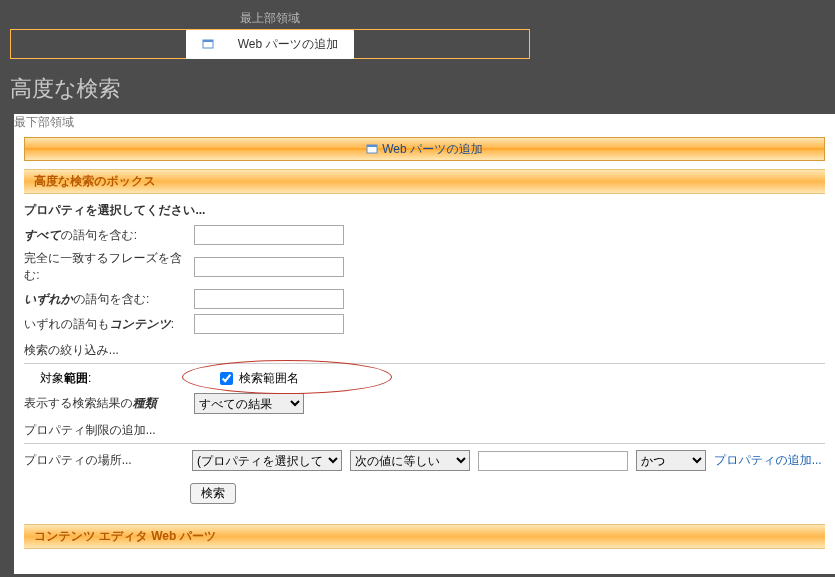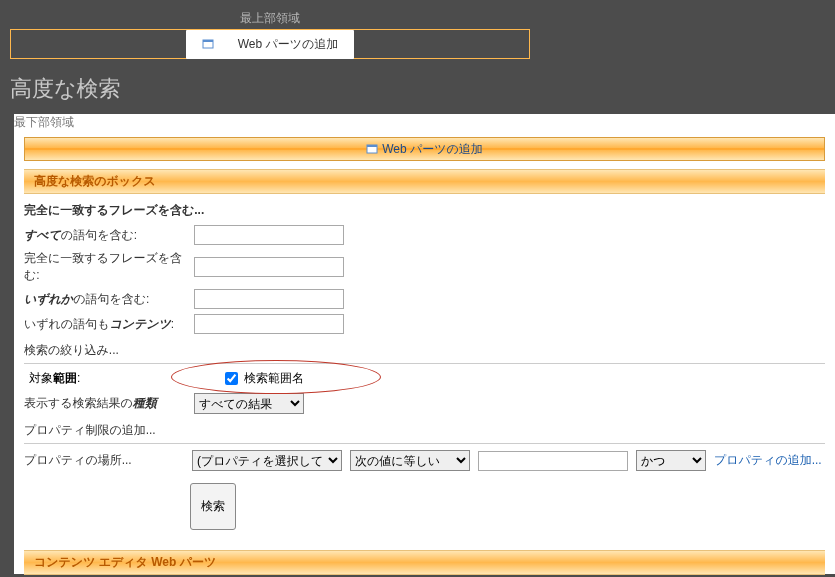--- a/index.html
+++ b/index.html
@@ -124,22 +124,22 @@
     margin: 8px 0 4px 0;
   }
   hr.thin {
     border: none;
     border-top: 1px solid #ccc;
     margin: 2px 0 6px 0;
   }
   .scope-row {
     display: flex;
     align-items: center;
-    gap: 26px;
-    margin: 6px 5px;
+    gap: 10px;
+    margin: 6px 16px;
     position: relative;
   }
   .scope-label { width: 160px; }
   .scope-checkbox-wrap {
     display: flex;
     align-items: center;
     gap: 6px;
     padding: 0 10px;
   }
   .red-oval {
@@ -160,21 +160,21 @@
   }
   .property-row .form-label { width: 160px; }
   select.sel-prop { width: 150px; }
   select.sel-op { width: 120px; }
   input.sel-val { width: 150px; }
   select.sel-and { width: 70px; }
   .link-blue { color: #1a5fb0; cursor: pointer; }
   .search-btn {
     margin-left: 166px;
     margin-top: 6px;
-    padding: 14px 10px;
+    padding: 1px 10px;
     border: 1px solid #888;
     background: #f3f3f3;
     border-radius: 3px;
     cursor: pointer;
     font-size: 12px;
   }
   .content-editor-header {
     margin-top: 20px;
   }
   .icon svg { vertical-align: middle; }
@@ -208,21 +208,21 @@
           <rect x="1" y="1" width="10" height="8" fill="#fff" stroke="#5a8ed0"></rect>
           <rect x="1" y="1" width="10" height="2" fill="#5a8ed0"></rect>
         </svg>
     </span>
     <span>Web パーツの追加</span>
   </div>
 
   <div class="section-header">高度な検索のボックス</div>
 
   <div class="form-area">
-    <div class="form-title">完全に一致するフレーズを含む...</div>
+    <div class="form-title">プロパティを選択してください...</div>
 
     <div class="form-row">
       <span class="form-label"><b>すべて</b><span>の語句を含む:</span></span>
       <input type="text" value="" style="">
     </div>
 
     <div class="form-row">
       <span class="form-label">完全に一致するフレーズを含む:</span>
       <input type="text" value="" style="">
     </div>

